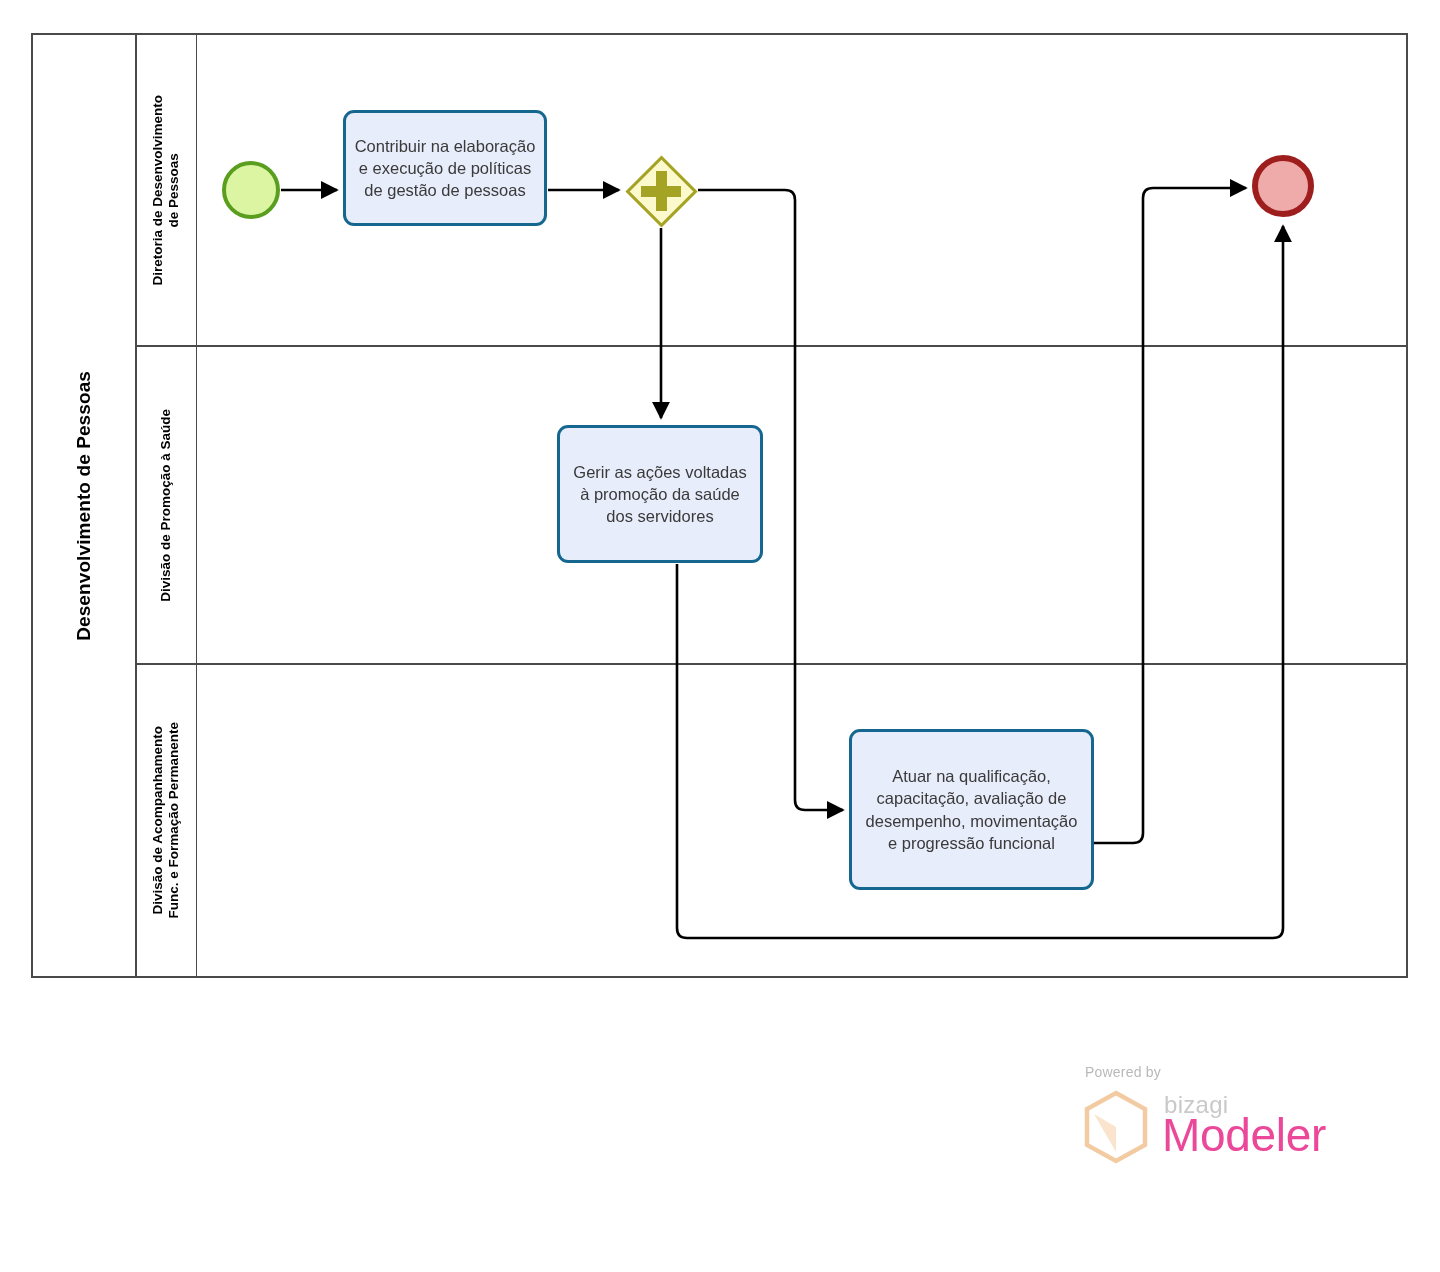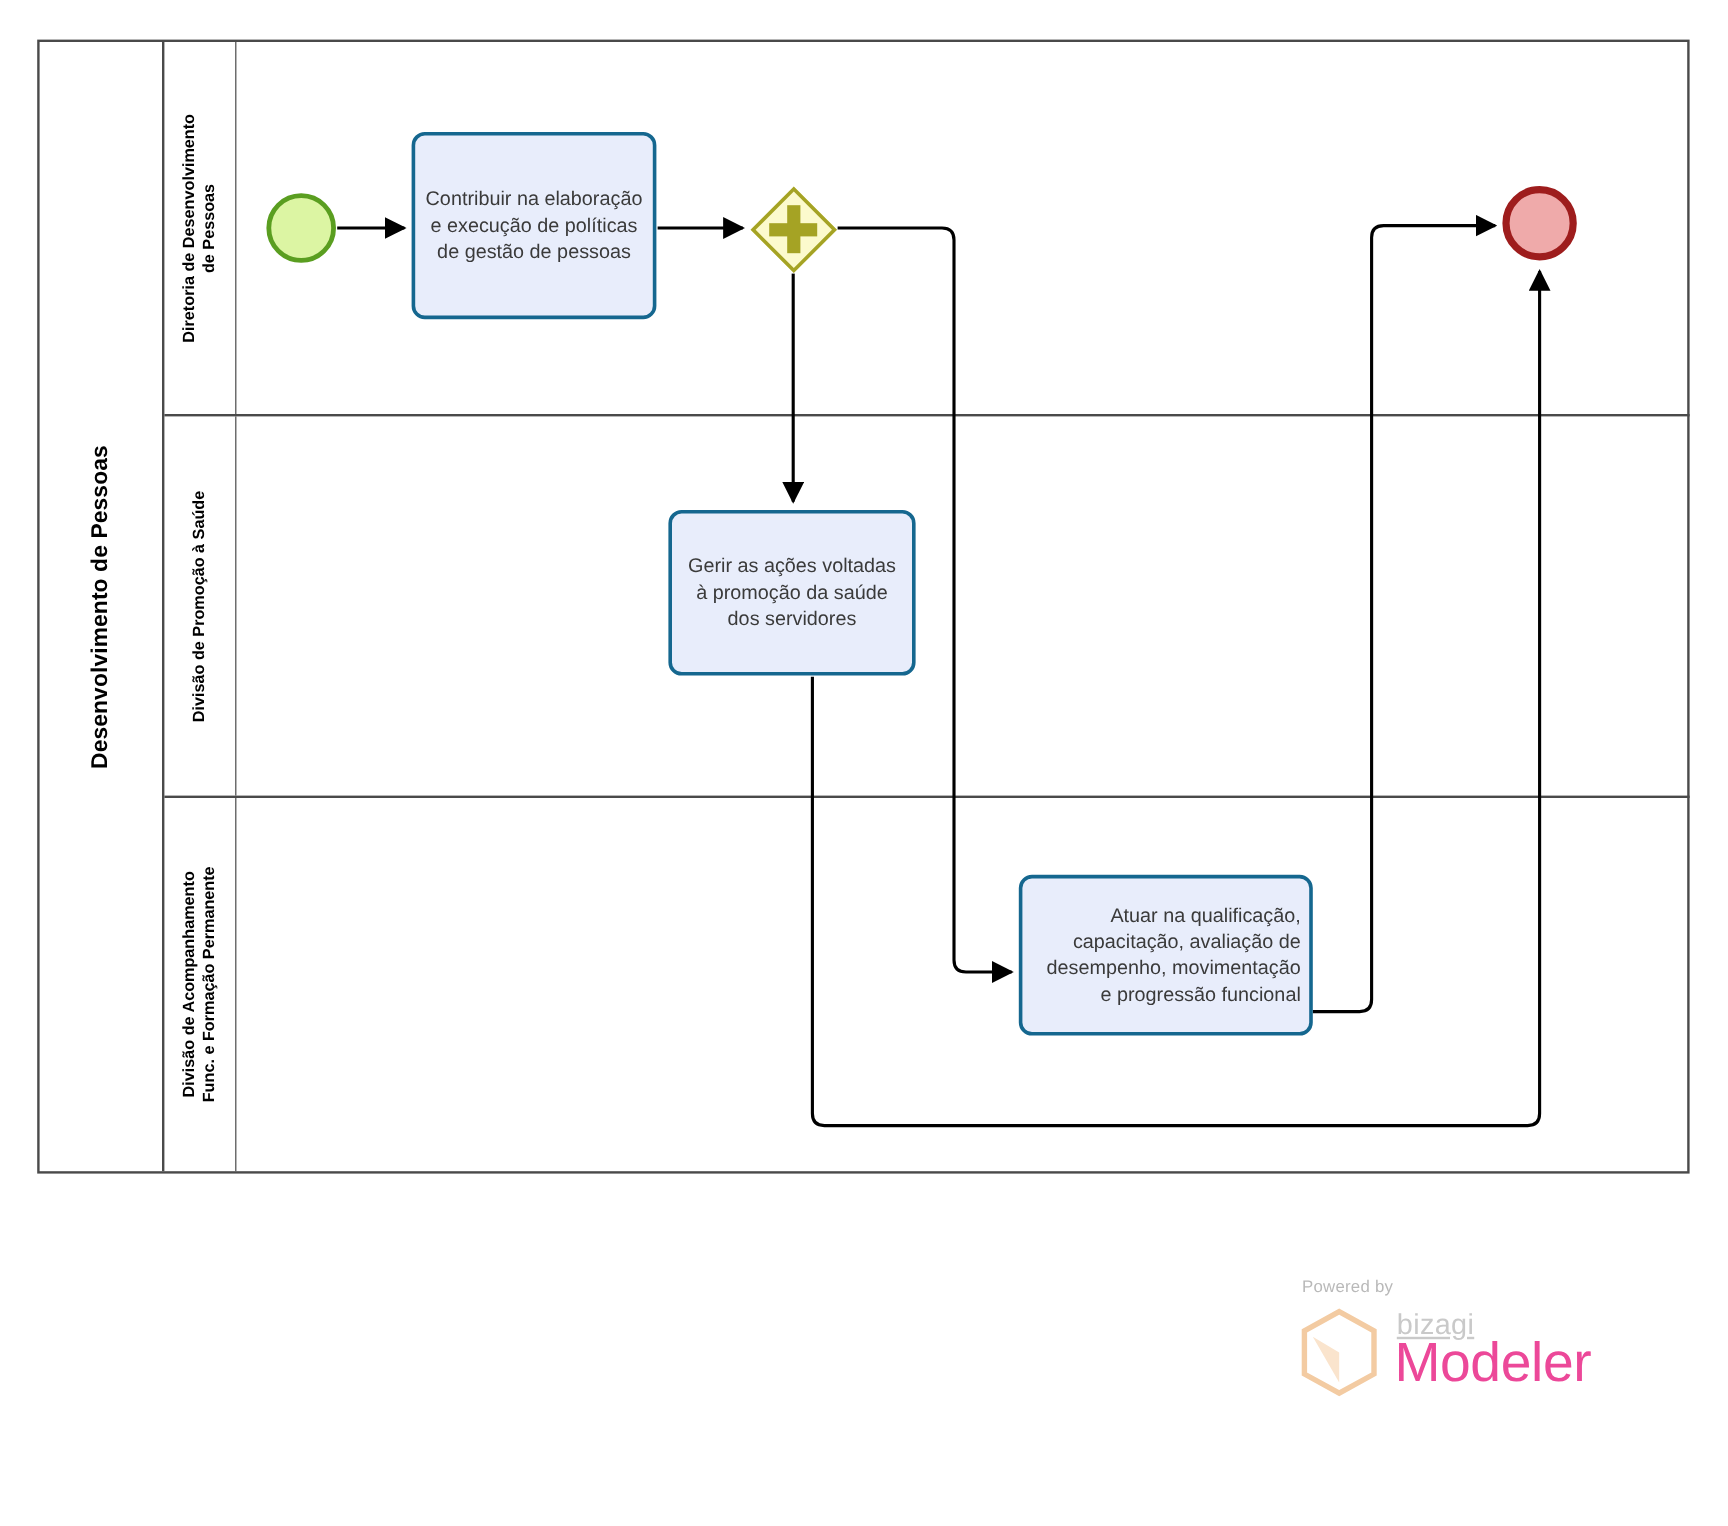--- a/index.html
+++ b/index.html
@@ -165,23 +165,23 @@
     box-sizing: border-box;
     display: flex;
     align-items: center;
     justify-content: center;
     text-align: center;
     color: #3a3a3a;
     font-size: 16.5px;
     line-height: 1.34;
     padding: 4px 7px;
   }
-  .task-1 { left: 343px; top: 110px;  width: 204px; height: 156px; }
+  .task-1 { left: 343px; top: 110px;  width: 204px; height: 116px; }
   .task-2 { left: 557px; top: 425px;  width: 206px; height: 138px; }
-  .task-3 { left: 849px; top: 729px;  width: 245px; height: 134px; text-align: right; }
+  .task-3 { left: 849px; top: 729px;  width: 245px; height: 161px; }
 
   
   .watermark {
     position: absolute;
     left: 1078px;
     top: 1020px;
     width: 270px;
     height: 100px;
     margin-top: 44px;
   }
@@ -200,21 +200,20 @@
     width: 68px;
     height: 74px;
   }
   .wm-bizagi {
     position: absolute;
     left: 86px;
     top: 27px;
     font-size: 24px;
     color: #c9c9c9;
     letter-spacing: 0.3px;
-    text-decoration: underline;
   }
   .wm-modeler {
     position: absolute;
     left: 84px;
     top: 44px;
     font-size: 46px;
     color: #ec4899;
     letter-spacing: -0.3px;
   }
 </style>

